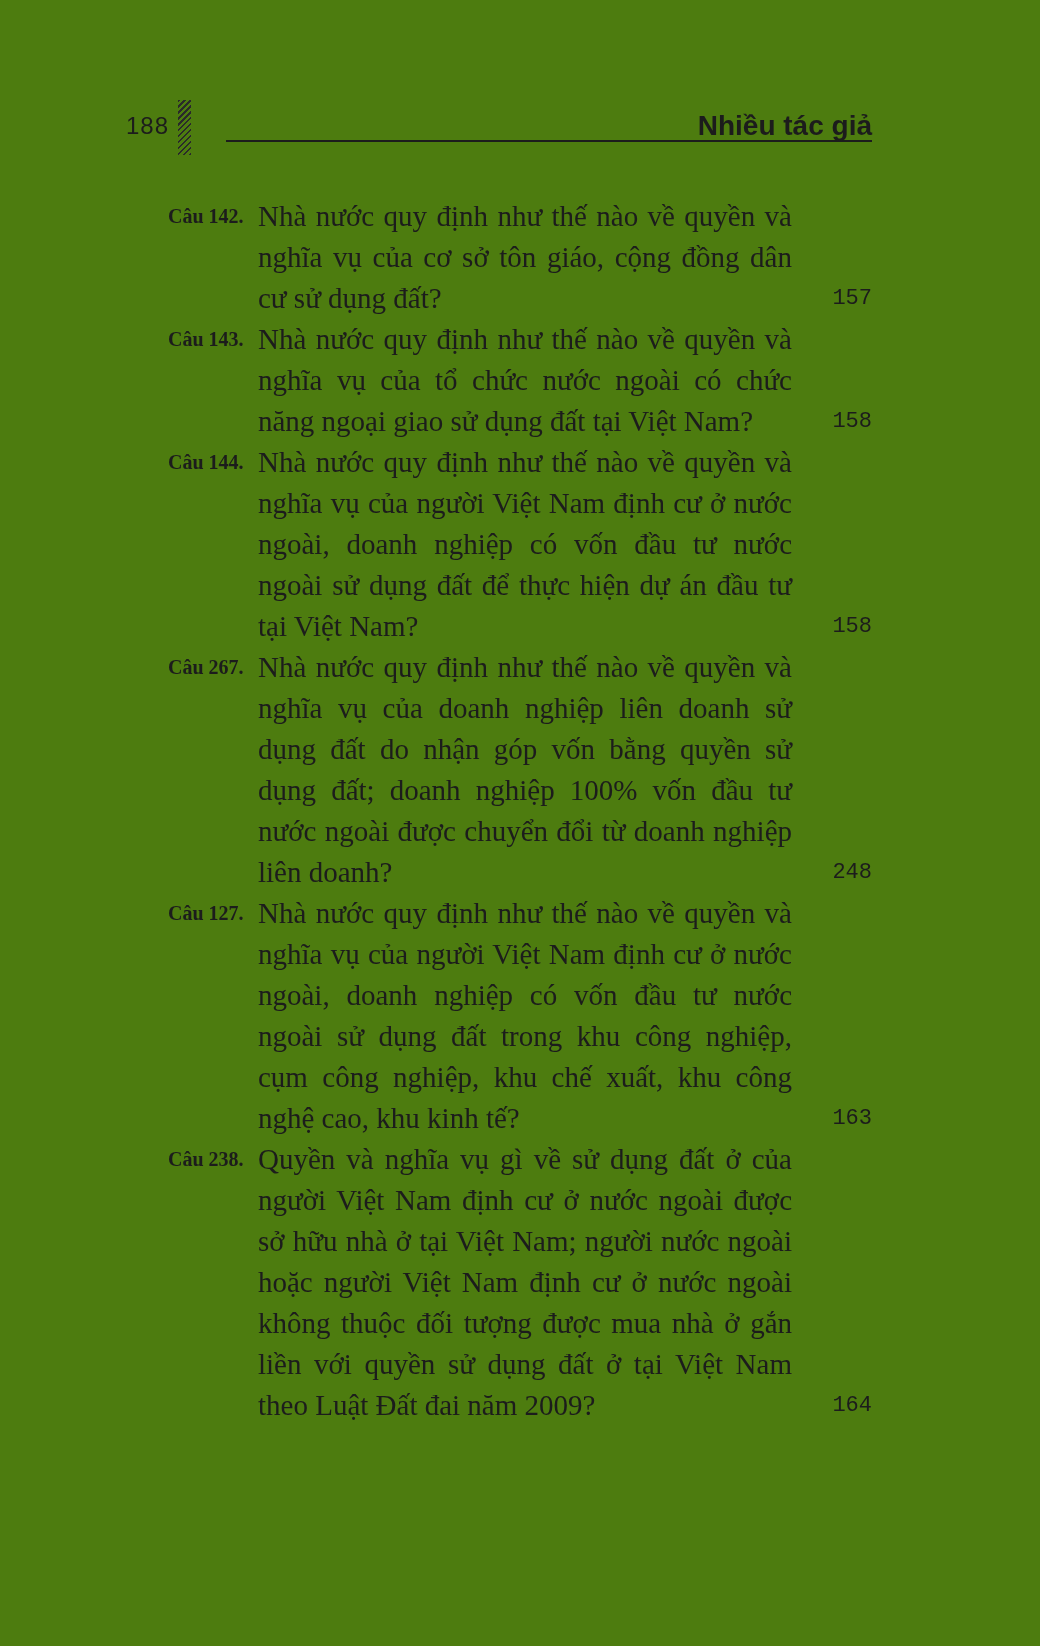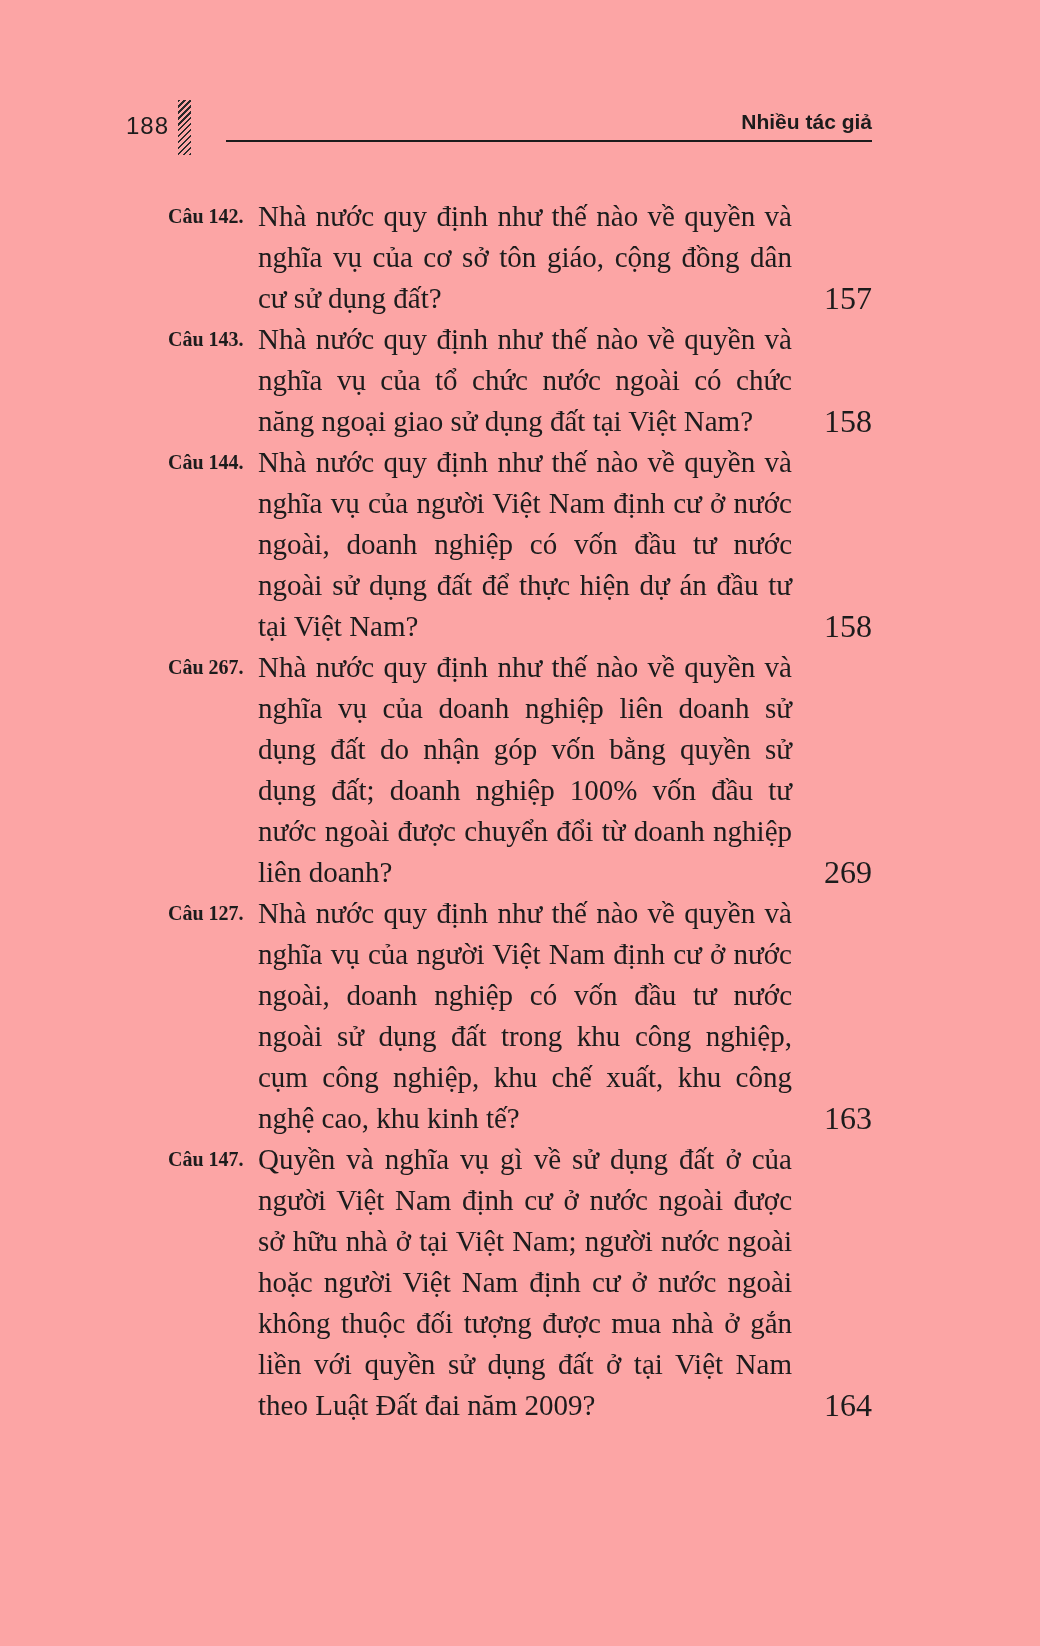--- a/index.html
+++ b/index.html
@@ -8,21 +8,21 @@
     height: 1646px;
     background: #ffffff;
     font-family: "Liberation Serif", "DejaVu Serif", serif;
     color: #1c1c1c;
     overflow: hidden;
   }
   .page {
     position: relative;
     width: 1040px;
     height: 1646px;
-    background: #fca5a5;
+    background: #4d7c0f;
   }
 
   
   .header {
     position: absolute;
     top: 100px;
     left: 0;
     width: 1040px;
     height: 60px;
   }
@@ -52,21 +52,21 @@
     left: 226px;
     top: 40px;
     width: 646px;
     height: 2px;
     background: #1c1c1c;
   }
   .running-title {
     position: absolute;
     right: 168px;
     top: 10px;
-    font-size: 21px;
+    font-size: 28px;
     font-weight: bold;
     font-family: "Liberation Sans", "DejaVu Sans", sans-serif;
   }
 
   
   .toc {
     position: absolute;
     top: 196px;
     left: 140px;
     width: 732px;
@@ -84,23 +84,24 @@
     margin-left: 28px;
   }
   .toc-text {
     font-size: 29px;
     line-height: 41px;
     text-align: justify;
     text-justify: inter-word;
   }
   .toc-page {
     align-self: end;
-    font-size: 32px;
+    font-size: 22px;
     line-height: 41px;
     text-align: right;
+    font-family: Liberation Mono, monospace;
   }
 </style>
 </head>
 <body>
 
 <div class="page">
 
   <div class="header">
     <span class="page-number">188</span>
     <span class="hatch-mark"></span>
@@ -124,29 +125,29 @@
 
     <div class="toc-entry">
       <span class="toc-label">Câu 144.</span>
       <span class="toc-text">Nhà nước quy định như thế nào về quyền và nghĩa vụ của người Việt Nam định cư ở nước ngoài, doanh nghiệp có vốn đầu tư nước ngoài sử dụng đất để thực hiện dự án đầu tư tại Việt Nam?</span>
       <span class="toc-page">158</span>
     </div>
 
     <div class="toc-entry">
       <span class="toc-label">Câu 267.</span>
       <span class="toc-text">Nhà nước quy định như thế nào về quyền và nghĩa vụ của doanh nghiệp liên doanh sử dụng đất do nhận góp vốn bằng quyền sử dụng đất; doanh nghiệp 100% vốn đầu tư nước ngoài được chuyển đổi từ doanh nghiệp liên doanh?</span>
-      <span class="toc-page">269</span>
+      <span class="toc-page">248</span>
     </div>
 
     <div class="toc-entry">
       <span class="toc-label">Câu 127.</span>
       <span class="toc-text">Nhà nước quy định như thế nào về quyền và nghĩa vụ của người Việt Nam định cư ở nước ngoài, doanh nghiệp có vốn đầu tư nước ngoài sử dụng đất trong khu công nghiệp, cụm công nghiệp, khu chế xuất, khu công nghệ cao, khu kinh tế?</span>
       <span class="toc-page">163</span>
     </div>
 
     <div class="toc-entry">
-      <span class="toc-label">Câu 147.</span>
+      <span class="toc-label">Câu 238.</span>
       <span class="toc-text">Quyền và nghĩa vụ gì về sử dụng đất ở của người Việt Nam định cư ở nước ngoài được sở hữu nhà ở tại Việt Nam; người nước ngoài hoặc người Việt Nam định cư ở nước ngoài không thuộc đối tượng được mua nhà ở gắn liền với quyền sử dụng đất ở tại Việt Nam theo Luật Đất đai năm 2009?</span>
       <span class="toc-page">164</span>
     </div>
 
   </div>
 </div>
 
 </body></html>

